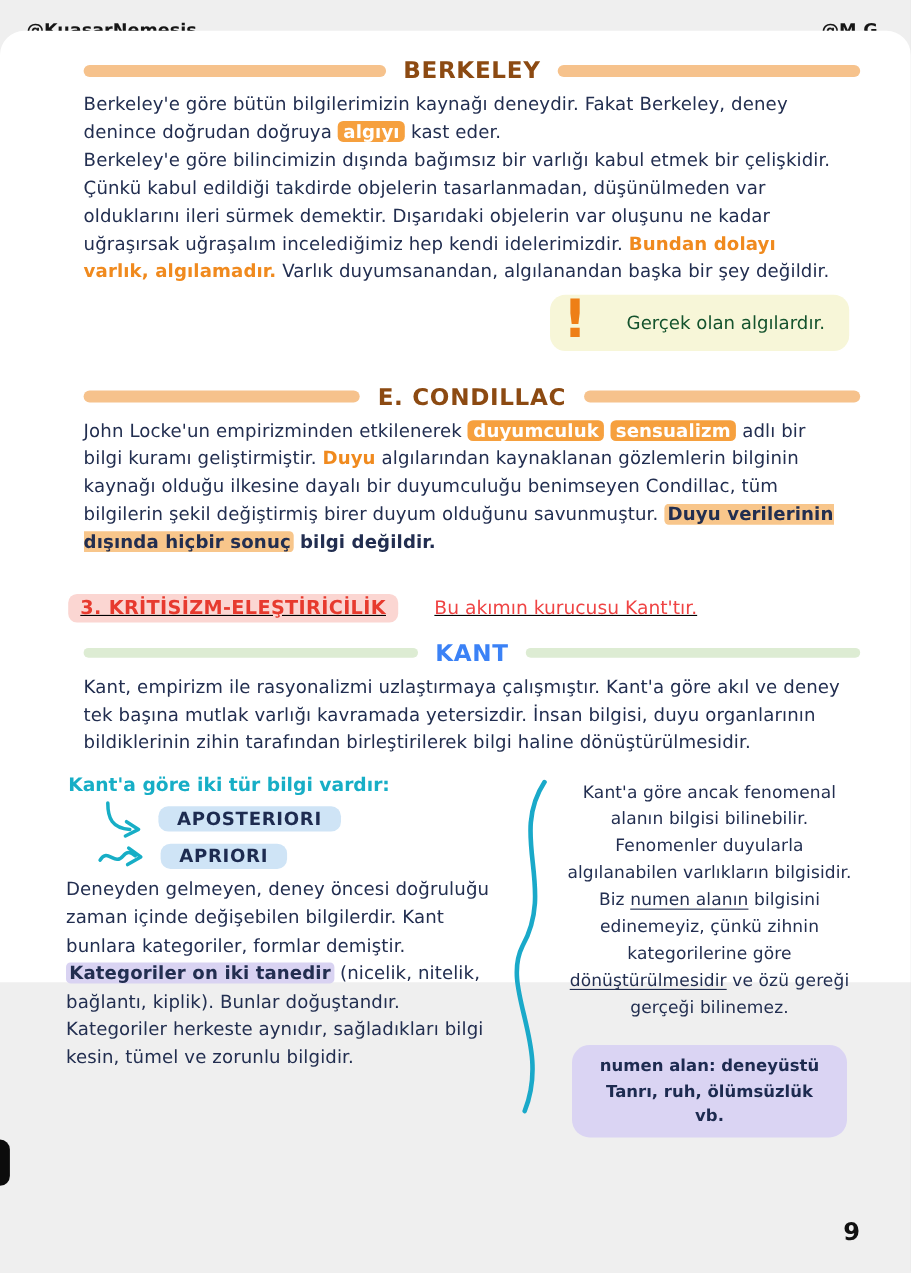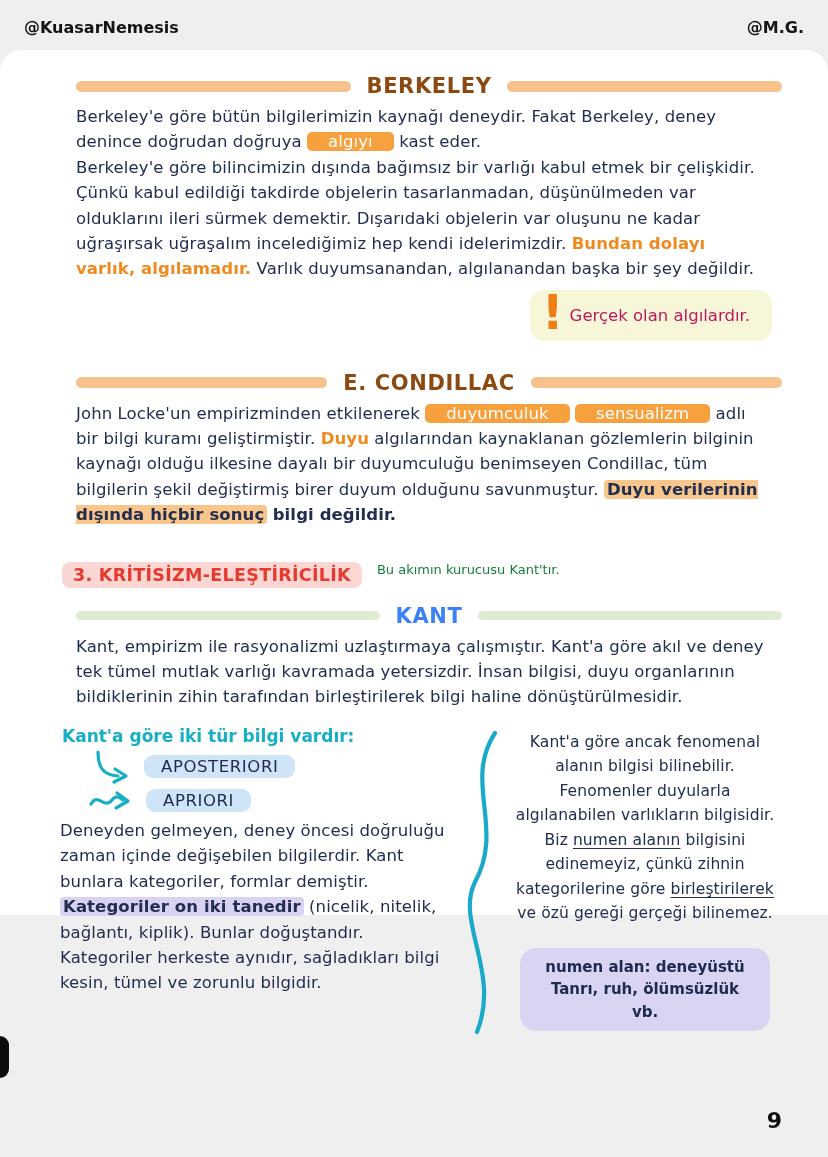--- a/index.html
+++ b/index.html
@@ -21,21 +21,21 @@
     display: flex;
     align-items: center;
     justify-content: space-between;
     padding: 0 24px;
     font-weight: 700;
     font-size: 16px;
     color: #151515;
   }
   .sheet {
     position: absolute;
-    top: 50px; left: 0;
+    top: 28px; left: 0;
     width: 828px; height: 865px;
     background: #ffffff;
     border-radius: 22px 22px 0 0;
     padding: 24px 46px 0 76px;
   }
   .section-head {
     display: flex;
     align-items: center;
     gap: 16px;
     margin: 0 0 6px 0;
@@ -53,21 +53,21 @@
 
   .body-text {
     margin: 0;
     max-width: 688px;
     color: #222e50;
     font-size: 16.5px;
     line-height: 1.54;
     letter-spacing: 0.1px;
   }
 
-  .hl-orange  { background: #f6a03e; color: #ffffff; font-weight: 400; padding: 0 21px; border-radius: 5px; }
+  .hl-orange  { background: #f6a03e; color: #ffffff; font-weight: 700; padding: 0 5px; border-radius: 5px; }
   .txt-orange { color: #f08a1e; font-weight: 700; }
   .hl-peach   { background: #f8c68b; font-weight: 700; border-radius: 4px; padding: 0 3px; }
   .bold-dark  { font-weight: 700; }
   .hl-lavender{ background: #d9d3f2; font-weight: 700; border-radius: 4px; padding: 0 3px; }
   .underline  { text-decoration: underline; text-underline-offset: 3px; }
 
   .callout-yellow {
     display: flex;
     align-items: center;
     gap: 6px;
@@ -77,39 +77,41 @@
     width: max-content;
     margin: 8px 10px 0 auto;
   }
   .exclaim {
     color: #ee7f16;
     font-size: 48px;
     font-weight: 700;
     line-height: 0.85;
     transform: translateY(-3px);
   }
-  .callout-text { color: #be185d; font-size: 16.5px; }
+  .callout-text { color: #14532d; font-size: 16.5px; margin-left: 30px; }
 
   .section-condillac { margin-top: 30px; }
 
   .krit-row {
     display: flex;
-    gap: 15px;
+    align-items: center;
+    gap: 33px;
     margin: 34px 0 0 -14px;
+    text-decoration: underline;
   }
   .krit-pill {
     background: #fbd6d2;
     color: #e73a2e;
     font-weight: 700;
     font-size: 17.5px;
     padding: 3px 11px;
     border-radius: 8px;
     letter-spacing: 0.3px;
   }
-  .krit-sub { color: #15803d; font-size: 13px; }
+  .krit-sub { color: #ef4444; font-size: 17px; }
 
   .section-kant { margin-top: 16px; }
   .kant-intro { margin-top: 4px; }
 
   .kant-columns { display: flex; margin-top: 16px; margin-left: -16px; }
   .kant-left  { width: 392px; }
   .kant-left .body-text { max-width: 392px; }
   .kant-divider { width: 56px; display: flex; justify-content: center; padding-top: 4px; }
   .kant-right { flex: 1; text-align: center; padding-top: 4px; }
   .kant-right .body-text {
@@ -122,21 +124,21 @@
   .lead-teal {
     margin: 0 0 4px 2px;
     color: #17aec6;
     font-weight: 700;
     font-size: 17px;
   }
   .term-row { display: flex; align-items: center; gap: 12px; margin: 2px 0 4px 28px; }
   .term-pill {
     background: #cfe4f6;
     color: #1d2b50;
-    font-weight: 400;
+    font-weight: 700;
     font-size: 16.5px;
     padding: 2px 17px;
     border-radius: 9px;
     letter-spacing: 0.6px;
   }
   .left-block { margin-bottom: 10px; }
 
   .note-lavender {
     display: inline-block;
     background: #dad4f3;
@@ -208,21 +210,21 @@
       <span class="krit-pill">3. KRİTİSİZM-ELEŞTİRİCİLİK</span>
       <span class="krit-sub">Bu akımın kurucusu Kant'tır.</span>
     </div>
 
     <section class="section-kant">
       <div class="section-head green">
         <span class="head-bar"></span>
         <h2 class="head-title">KANT</h2>
         <span class="head-bar"></span>
       </div>
-      <p class="body-text kant-intro">Kant, empirizm ile rasyonalizmi uzlaştırmaya çalışmıştır. Kant'a göre akıl ve deney tek tümel mutlak varlığı kavramada yetersizdir. İnsan bilgisi, duyu organlarının bildiklerinin zihin tarafından birleştirilerek bilgi haline dönüştürülmesidir.</p>
+      <p class="body-text kant-intro">Kant, empirizm ile rasyonalizmi uzlaştırmaya çalışmıştır. Kant'a göre akıl ve deney tek başına mutlak varlığı kavramada yetersizdir. İnsan bilgisi, duyu organlarının bildiklerinin zihin tarafından birleştirilerek bilgi haline dönüştürülmesidir.</p>
 
       <div class="kant-columns">
 
         <div class="kant-left">
           <p class="lead-teal">Kant'a göre iki tür bilgi vardır:</p>
 
           <div class="term-row">
             <svg width="44" height="34" viewBox="0 0 44 34">
               <path d="M10 2 C10 16 14 25 30 26" fill="none" stroke="#17AEC6" stroke-width="3.2" stroke-linecap="round"></path>
               <path d="M27 19 L38 26 L26 32" fill="none" stroke="#17AEC6" stroke-width="3.2" stroke-linecap="round" stroke-linejoin="round"></path>
@@ -240,21 +242,21 @@
           <p class="body-text"><span>Deneyden gelmeyen, deney öncesi doğruluğu zaman içinde değişebilen bilgilerdir. Kant bunlara kategoriler, formlar demiştir. </span><span class="hl-lavender">Kategoriler on iki tanedir</span><span> (nicelik, nitelik, bağlantı, kiplik). Bunlar doğuştandır. Kategoriler herkeste aynıdır, sağladıkları bilgi kesin, tümel ve zorunlu bilgidir.</span></p>
         </div>
 
         <div class="kant-divider">
           <svg width="54" height="305" viewBox="0 0 54 305" preserveAspectRatio="none">
             <path d="M42 3 C10 52 52 98 22 152 C2 192 48 242 24 302" fill="none" stroke="#1AA9C9" stroke-width="4.2" stroke-linecap="round"></path>
           </svg>
         </div>
 
         <div class="kant-right">
-          <p class="body-text"><span>Kant'a göre ancak fenomenal alanın bilgisi bilinebilir. Fenomenler duyularla algılanabilen varlıkların bilgisidir. Biz </span><span class="underline">numen alanın</span><span> bilgisini edinemeyiz, çünkü zihnin kategorilerine göre </span><span class="underline">birleştirilerek</span><span> ve özü gereği gerçeği bilinemez.</span></p>
+          <p class="body-text"><span>Kant'a göre ancak fenomenal alanın bilgisi bilinebilir. Fenomenler duyularla algılanabilen varlıkların bilgisidir. Biz </span><span class="underline">numen alanın</span><span> bilgisini edinemeyiz, çünkü zihnin kategorilerine göre </span><span class="underline">dönüştürülmesidir</span><span> ve özü gereği gerçeği bilinemez.</span></p>
           <div class="note-lavender">numen alan: deneyüstü Tanrı, ruh, ölümsüzlük vb.</div>
         </div>
 
       </div>
     </section>
 
   </div>
 
   <span class="edge-mark"></span>
   <span class="page-number">9</span>

